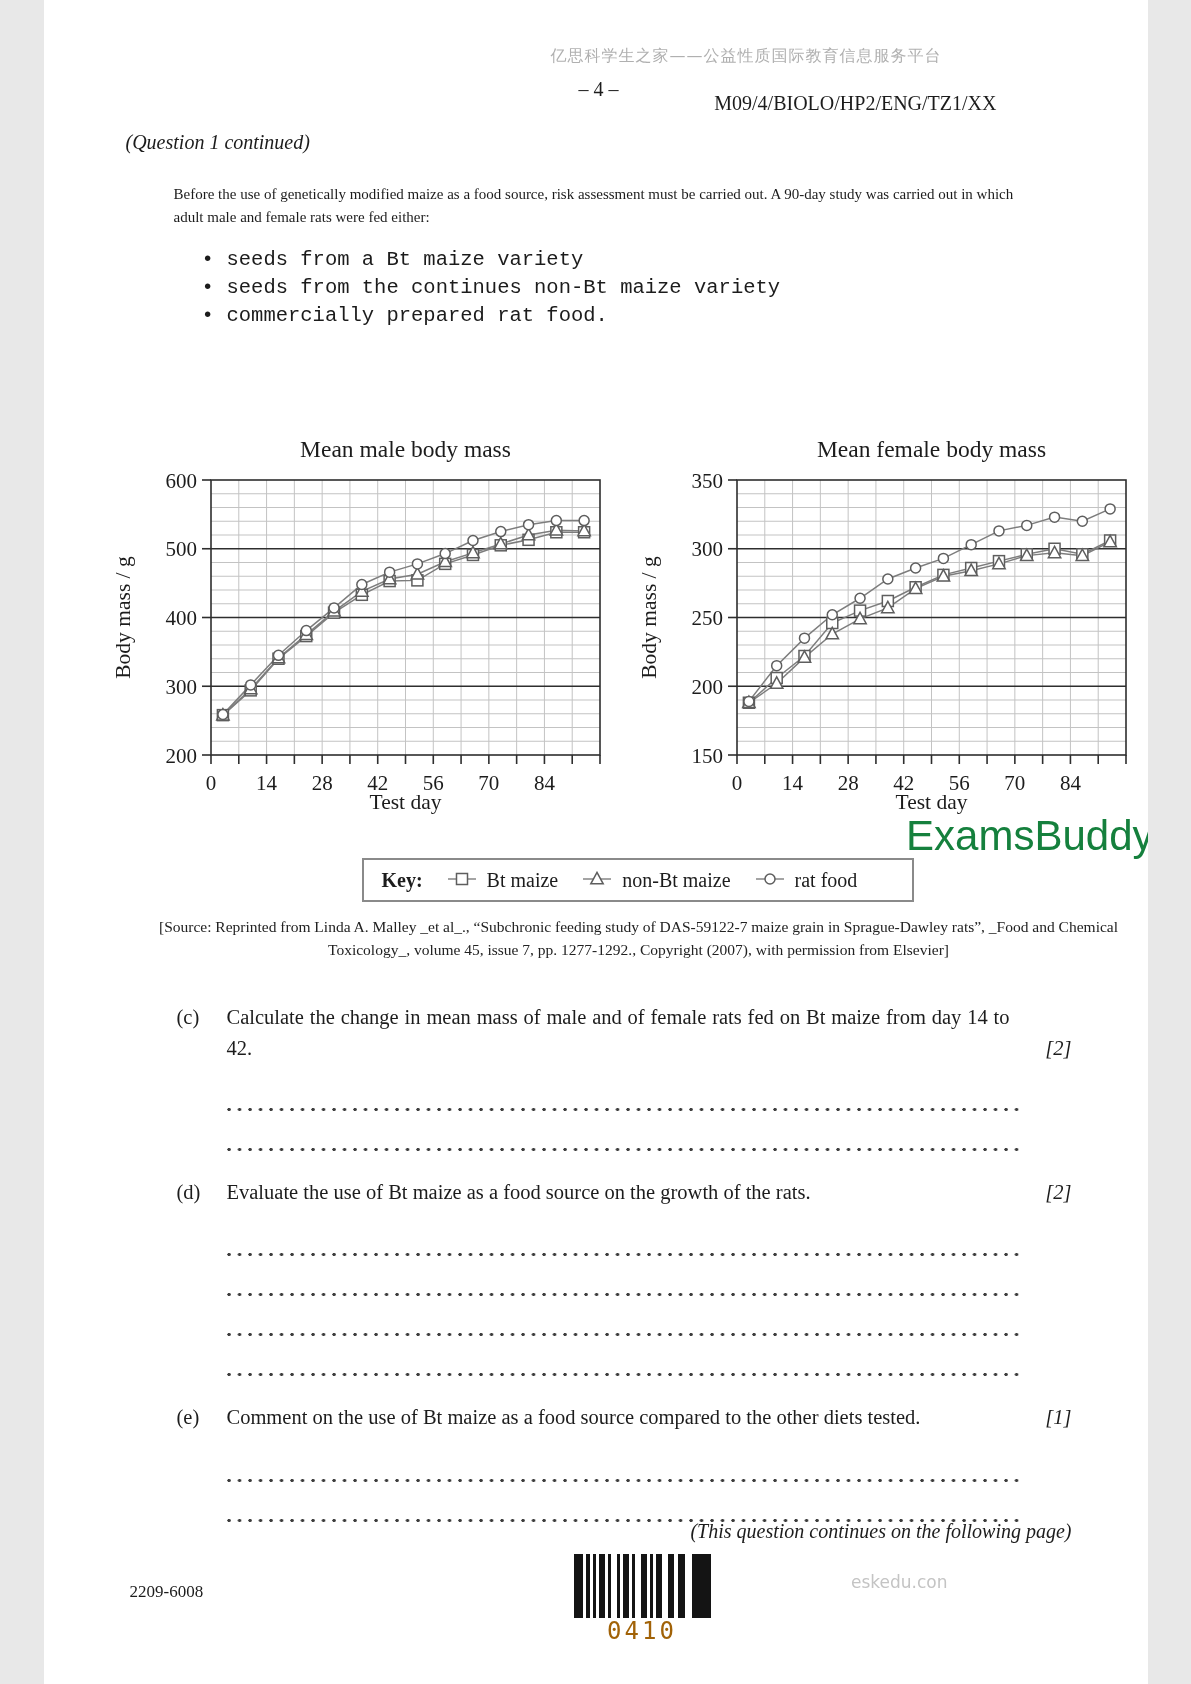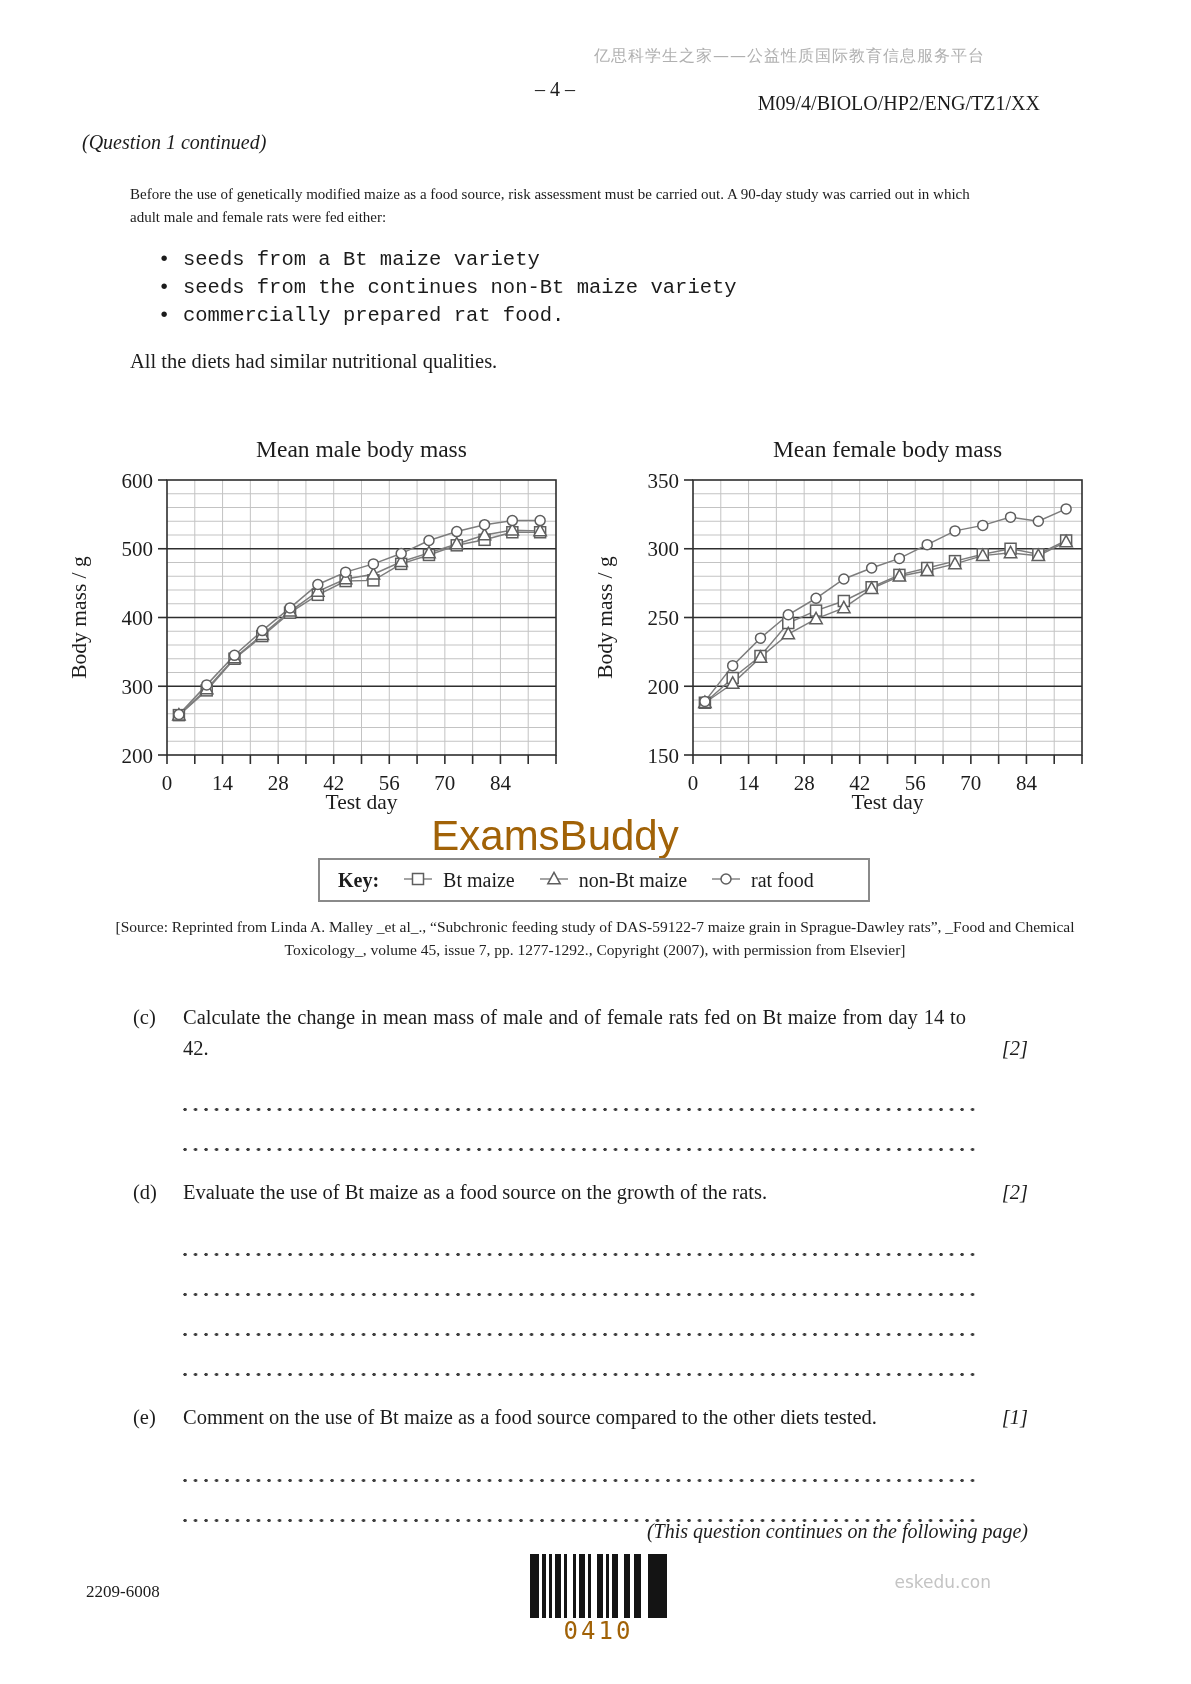--- a/index.html
+++ b/index.html
@@ -1,34 +1,34 @@
 <!DOCTYPE html>
 <html><head>
 <meta charset="utf-8">
 <style>
   html,body{margin:0;padding:0;background:#e8e8e8;}
   .page{
-    position:relative; width:1191px; height:1684px; background:#ffffff;
+    position:relative; width:1104px; height:1684px; background:#ffffff;
     font-family:"Liberation Serif","DejaVu Serif",serif; color:#1c1c1c;
     margin:0 auto; overflow:hidden;
   }
   .abs{position:absolute;}
   .cn-watermark{top:46px; right:206px; font-family:"DejaVu Sans",sans-serif; font-size:16px; color:#b0b0b0; letter-spacing:1px;}
   .page-num{top:78px; left:480px; width:150px; text-align:center; font-size:20px;}
   .paper-code{top:92px; right:151px; font-size:20px;}
   .q-note{top:131px; left:82px; font-size:20px; font-style:italic;}
   .intro-p{top:183px; left:130px; width:860px; font-size:15px; line-height:1.52;}
   .bullets{top:248px; left:158px; width:760px; font-size:20.5px;}
   .bullets ul{margin:0; padding:0; list-style:none;}
   .bullets li{margin:0 0 5px 0;font-family:Liberation Mono, monospace;}
   .bullets li .dot{display:inline-block; width:25px;}
   .diet-note{top:350px; left:130px; font-size:20.5px;}
   .chart-svg{background:#fff;}
   svg text{font-family:"Liberation Serif","DejaVu Serif",serif; fill:#1c1c1c;}
-  .exams-watermark{top:812px; left:0; width:1110px; text-align:center; font-family:"Liberation Sans","DejaVu Sans",sans-serif; font-size:42px; color:#a16207;}
+  .exams-watermark{top:812px; left:0; width:1110px; text-align:right; font-family:"Liberation Sans","DejaVu Sans",sans-serif; font-size:42px; color:#15803d;}
   .key-box{top:858px; left:318px; width:548px; height:40px; border:2px solid #8a8a8a; display:flex; align-items:center; font-size:20px;}
   .key-label{font-weight:bold; margin-left:18px;}
   .key-item{display:flex; align-items:flex-start; margin-left:22px;}
   .key-item .k-marker{margin-right:8px; display:inline-block;}
   .source{top:915px; left:100px; width:990px; text-align:center; font-size:15.5px; line-height:1.5; color:#222;}
   .questions{top:1002px; left:133px; width:895px; font-size:20.5px;}
   .q-block{position:relative;}
   .q-row{display:flex; line-height:1.5;}
   .q-id{width:50px; flex:0 0 50px;}
   .q-text{flex:1 1 auto; text-align:justify; padding-right:22px;}
@@ -73,21 +73,20 @@
   <div class="abs intro-p">Before the use of genetically modified maize as a food source, risk assessment must be carried out.  A 90-day study was carried out in which adult male and female rats were fed either:</div>
 
   <div class="abs bullets">
     <ul id="bullet-list">
         <li><span class="dot">•</span><span>seeds from a Bt maize variety</span></li>
         <li><span class="dot">•</span><span>seeds from the continues non-Bt maize variety</span></li>
         <li><span class="dot">•</span><span>commercially prepared rat food.</span></li>
       </ul>
   </div>
 
-  <div class="abs diet-note">All the diets had similar nutritional qualities.</div>
 
   <svg class="abs chart-svg" id="chart-0" style="left:60px; top:435px;" width="512" height="390" viewBox="0 0 512 390">
       <line x1="134.78571428571428" y1="45" x2="134.78571428571428" y2="320" stroke="#c3c3c3" stroke-width="1"></line>
       <line x1="162.57142857142856" y1="45" x2="162.57142857142856" y2="320" stroke="#c3c3c3" stroke-width="1"></line>
       <line x1="190.35714285714283" y1="45" x2="190.35714285714283" y2="320" stroke="#c3c3c3" stroke-width="1"></line>
       <line x1="218.14285714285714" y1="45" x2="218.14285714285714" y2="320" stroke="#c3c3c3" stroke-width="1"></line>
       <line x1="245.92857142857144" y1="45" x2="245.92857142857144" y2="320" stroke="#c3c3c3" stroke-width="1"></line>
       <line x1="273.71428571428567" y1="45" x2="273.71428571428567" y2="320" stroke="#c3c3c3" stroke-width="1"></line>
       <line x1="301.5" y1="45" x2="301.5" y2="320" stroke="#c3c3c3" stroke-width="1"></line>
       <line x1="329.2857142857143" y1="45" x2="329.2857142857143" y2="320" stroke="#c3c3c3" stroke-width="1"></line>

